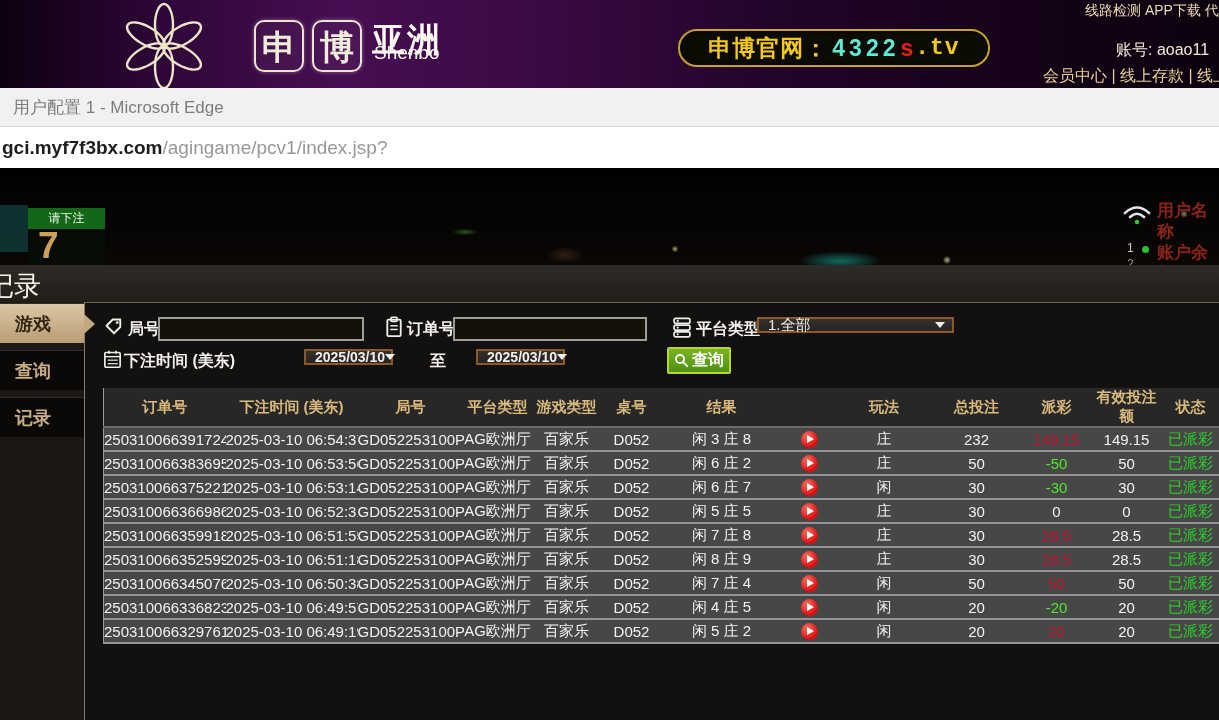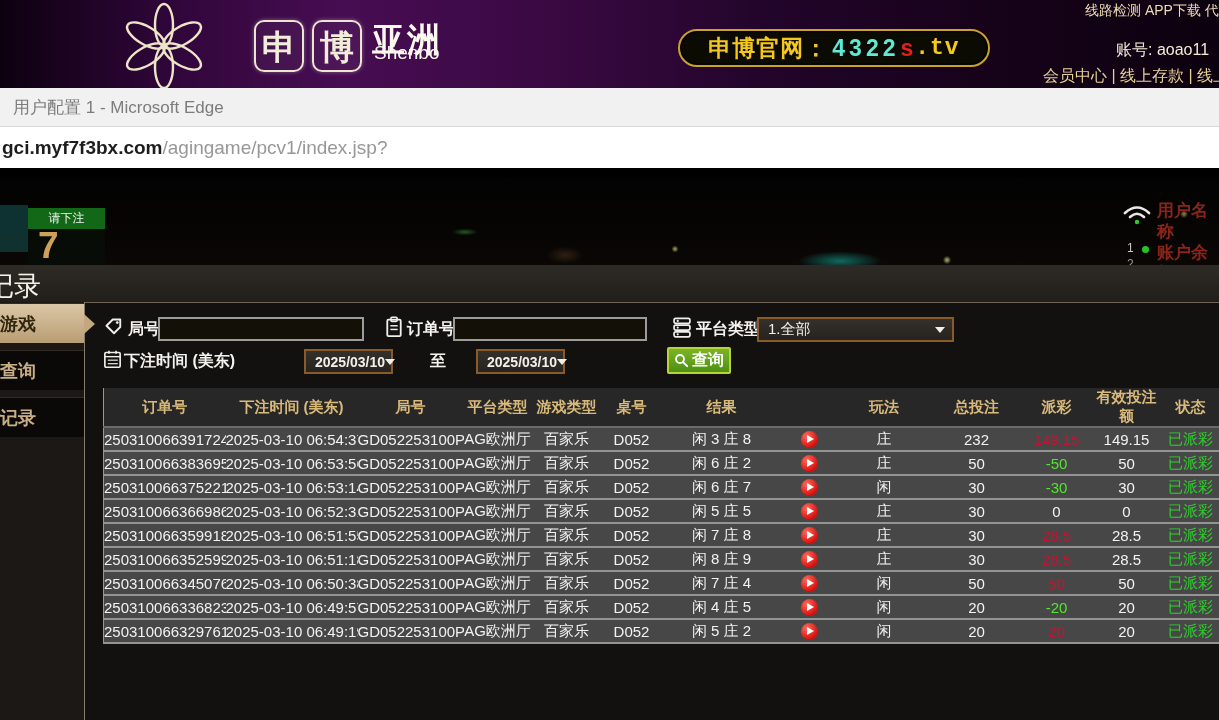--- a/index.html
+++ b/index.html
@@ -63,31 +63,31 @@
   
   #records-bar { left:0; top:265px; width:1219px; height:37px;
     background:linear-gradient(180deg,#2e2a25,#221e1a); overflow:hidden; }
   #records-title { left:-13px; top:3px; color:#f4f1e9; font-size:27px; }
   #content { left:0; top:302px; width:1219px; height:418px; background:#1b1815; }
   #main-panel { left:85px; top:302px; width:1134px; height:418px; background:#131110;
     border-top:1px solid #6e6459; }
   #side-divider { left:84px; top:302px; width:1px; height:418px; background:#877d6e; }
 
   #sidebar-tabs { left:0; top:303px; width:84px; }
-  .side-tab { position:relative; width:84px; height:40px; line-height:40px; padding-left:0;
+  .side-tab { position:relative; width:84px; height:40px; line-height:40px; padding-left:15px;
     font-size:18px; font-weight:bold; background:#0a0907; color:#c9ae85; margin-bottom:7px;
     border-top:1px solid #332c22; }
   .side-tab.active { background:linear-gradient(180deg,#dbc7a5,#b99d74); color:#30250f; }
   .side-tab.active::after { content:""; position:absolute; left:84px; top:10px; width:0; height:0;
     border-top:10px solid transparent; border-bottom:10px solid transparent; border-left:11px solid #c3a87f; }
 
   
   .form-label { color:#f4f2ec; font-size:16px; font-weight:bold; white-space:nowrap; }
   .form-input { background:#131008; border:2px solid #9c9c9c; height:24px; }
-  .drop { background:linear-gradient(180deg,#34302b,#262320); border:2px solid #8a5a28; height:25px;
+  .drop { background:linear-gradient(180deg,#34302b,#262320); border:2px solid #8a5a28; height:16px;
     color:#f2f0ea; font-size:14px; font-weight:bold; display:flex; align-items:center; }
   .drop .caret { width:0; height:0; border-left:5px solid transparent; border-right:5px solid transparent;
     border-top:6px solid #f0efe9; margin-left:auto; margin-right:7px; }
   #icon-round { left:104px; top:317px; } #label-round { left:128px; top:319px; }
   #input-round { left:158px; top:317px; width:206px; }
   #icon-order { left:384px; top:316px; } #label-order { left:407px; top:319px; }
   #input-order { left:453px; top:317px; width:194px; }
   #icon-platform { left:672px; top:316px; } #label-platform { left:696px; top:319px; }
   #select-platform { left:757px; top:317px; width:197px; padding-left:9px; font-weight:normal; font-size:15px; }
   #icon-time { left:103px; top:349px; } #label-time { left:124px; top:351px; }

